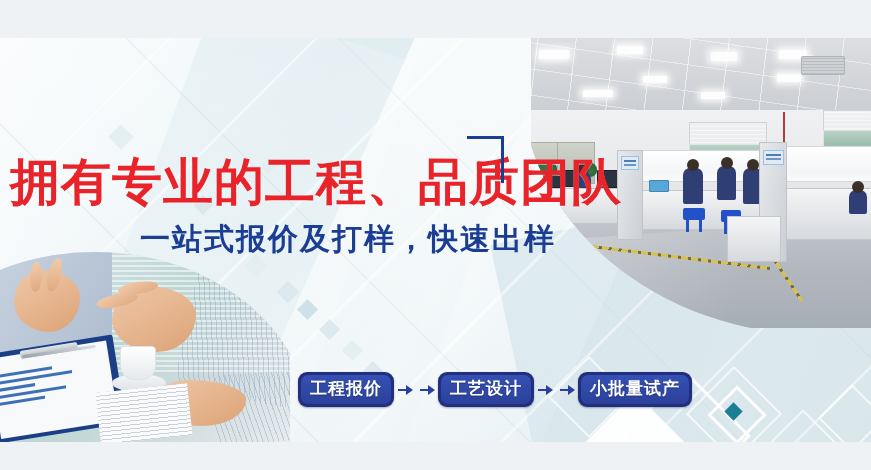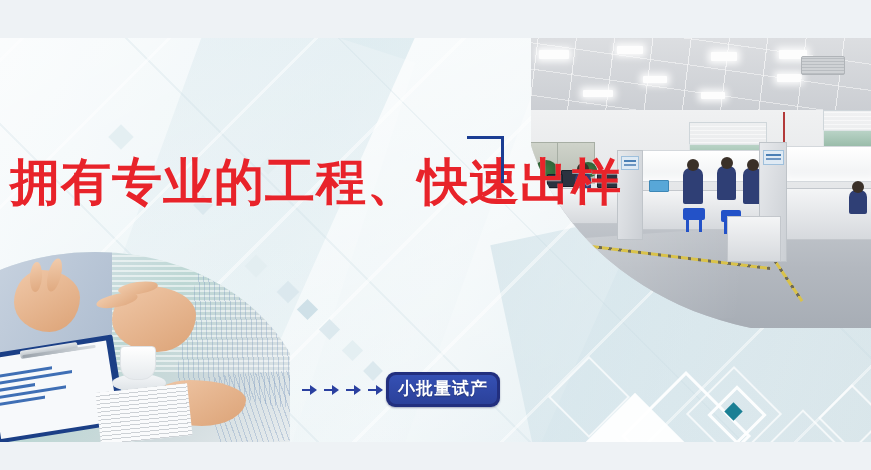--- a/index.html
+++ b/index.html
@@ -616,34 +616,41 @@
           <div class="pen" style="left:22px; top:128px; width:74px; transform:rotate(-8deg);"></div>
 
           <div class="saucer" style="left:112px; top:152px; width:54px; height:18px;"></div>
           <div class="cup" style="left:120px; top:124px; width:34px; height:32px;"></div>
 
           <div class="doc-paper" style="left:98px; top:166px; width:92px; height:52px;"></div>
         </div>
       </div>
     </div>
 
-    <div class="headline">拥有专业的工程、快速出样</div>
+    <div class="headline">拥有专业的工程、品质团队</div>
     <div class="corner-bracket"></div>
+    <div class="subhead">一站式报价及打样，快速出样</div>
 
     <div class="flow">
+      <div class="badge">
+        <div class="badge-inner">工程报价</div>
+      </div>
       <div class="arrow">
           <span class="bar"></span>
           <span class="head"></span>
         </div>
 
       <div class="arrow">
           <span class="bar"></span>
           <span class="head"></span>
         </div>
 
+      <div class="badge">
+        <div class="badge-inner">工艺设计</div>
+      </div>
       <div class="arrow">
           <span class="bar"></span>
           <span class="head"></span>
         </div>
 
       <div class="arrow">
           <span class="bar"></span>
           <span class="head"></span>
         </div>
 

